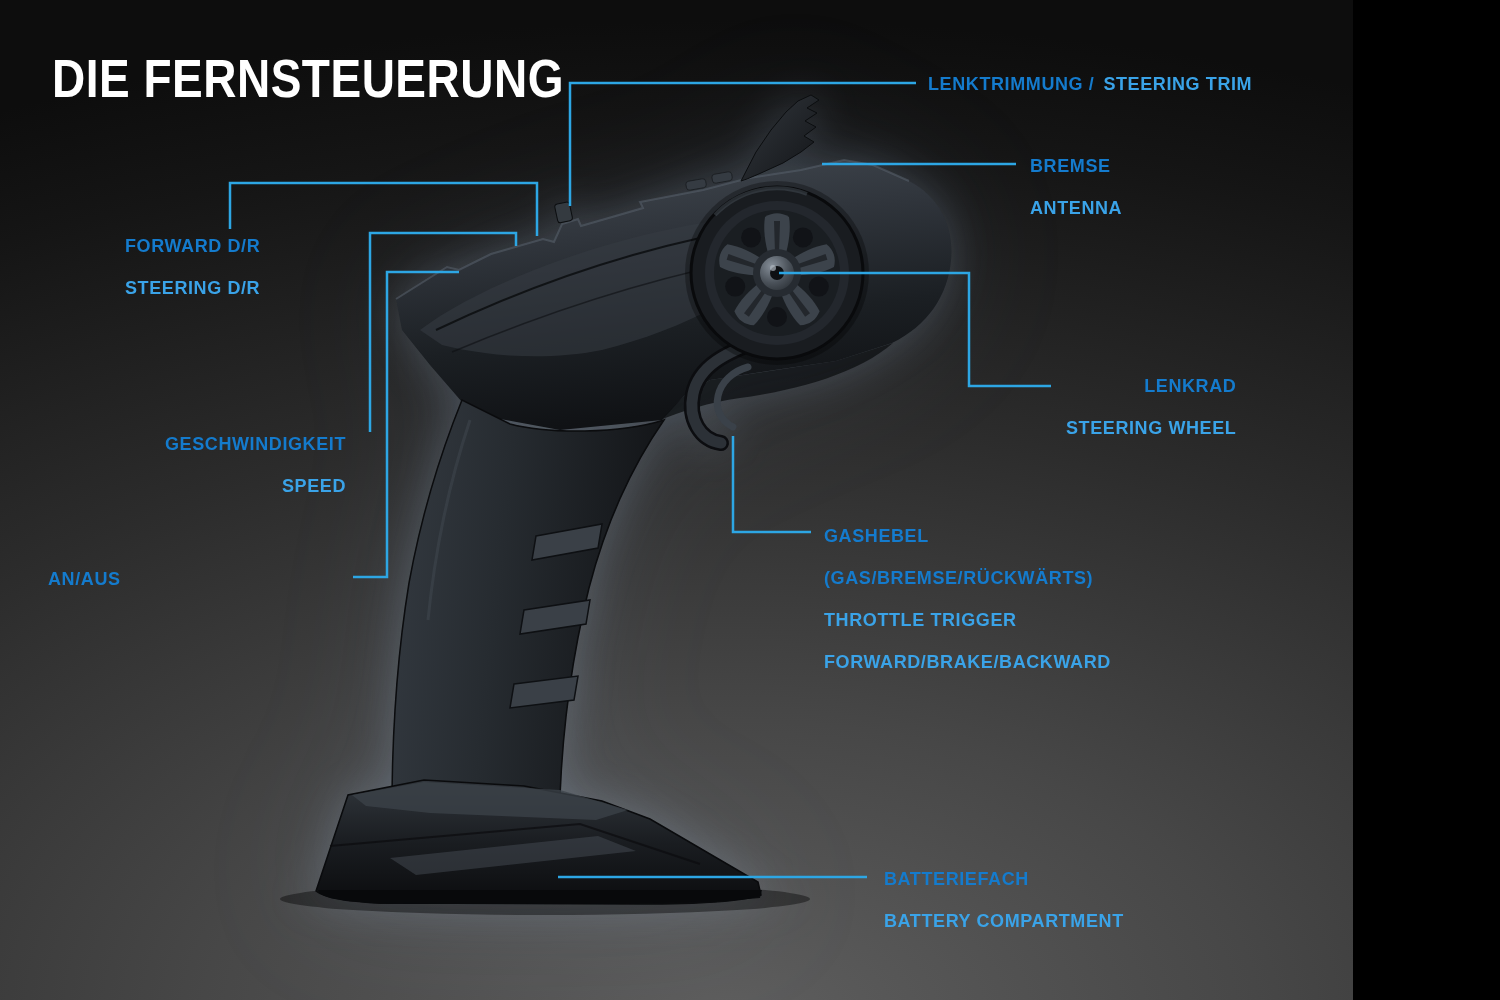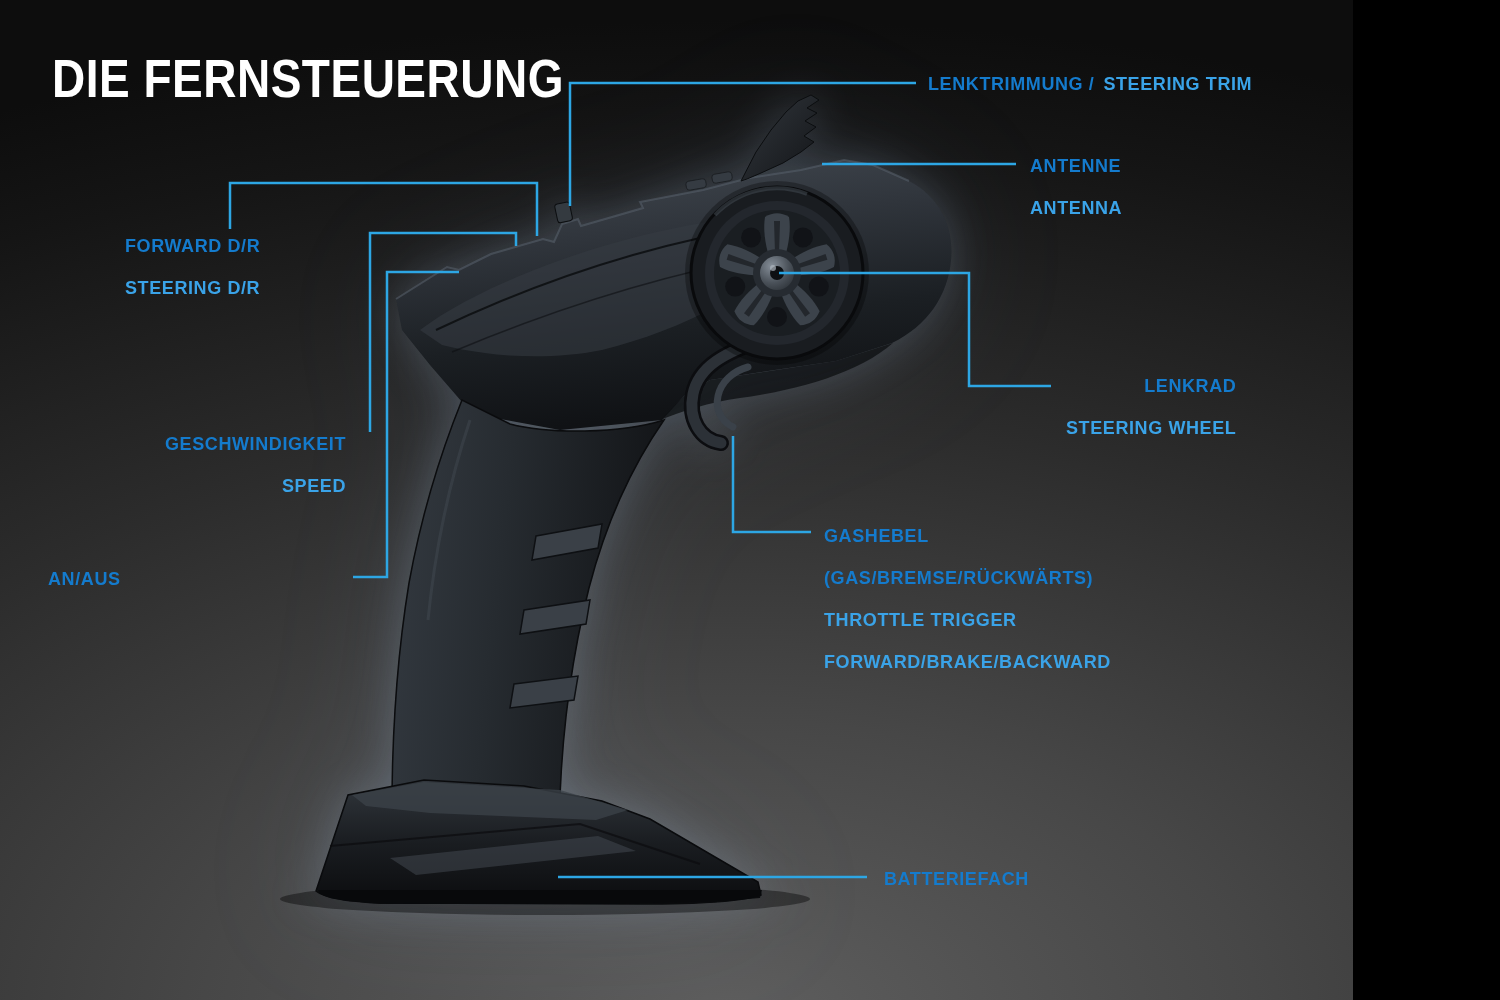--- a/index.html
+++ b/index.html
@@ -167,21 +167,21 @@
     <path class="leader" d="M558 877 H867"></path>
   </svg>
 
   <div class="title">DIE FERNSTEUERUNG</div>
 
   <div class="label" id="lbl-trim">
     <span class="de">LENKTRIMMUNG /</span><span class="en">STEERING TRIM</span>
   </div>
 
   <div class="label" id="lbl-antenna">
-    <div class="de">ANTENNE</div>
+    <div class="de">BREMSE</div>
     <div class="en">ANTENNA</div>
   </div>
 
   <div class="label" id="lbl-steering-dr">
     <div class="de">FORWARD D/R</div>
     <div class="en">STEERING D/R</div>
   </div>
 
   <div class="label" id="lbl-speed">
     <div class="de">GESCHWINDIGKEIT</div>
@@ -199,15 +199,16 @@
 
   <div class="label" id="lbl-throttle">
     <div class="de">GASHEBEL</div>
     <div class="de">(GAS/BREMSE/RÜCKWÄRTS)</div>
     <div class="en">THROTTLE TRIGGER</div>
     <div class="en">FORWARD/BRAKE/BACKWARD</div>
   </div>
 
   <div class="label" id="lbl-battery">
     <div class="de">BATTERIEFACH</div>
+    <div class="en">BATTERY COMPARTMENT</div>
   </div>
 
 </div>
 
 </body></html>

